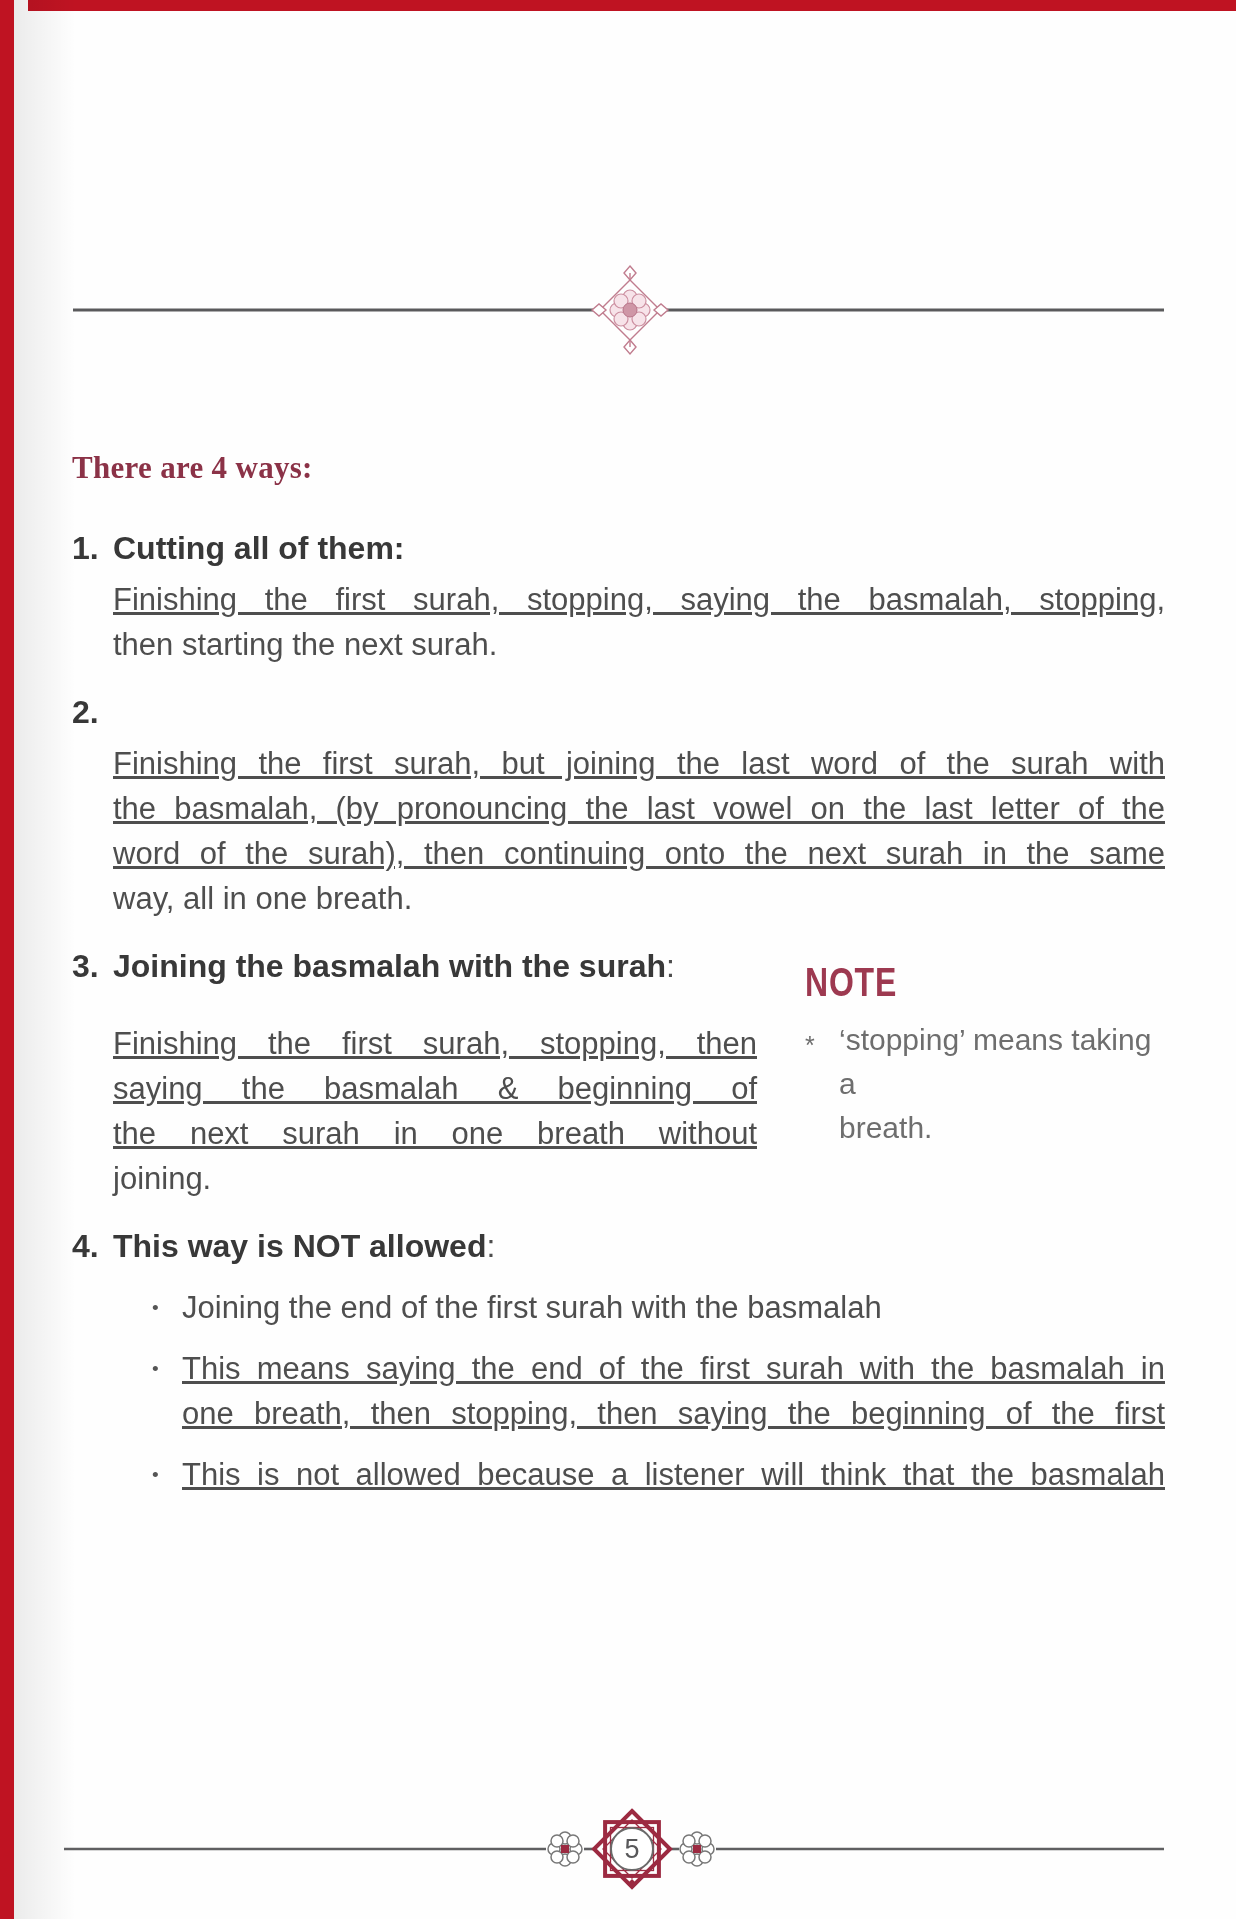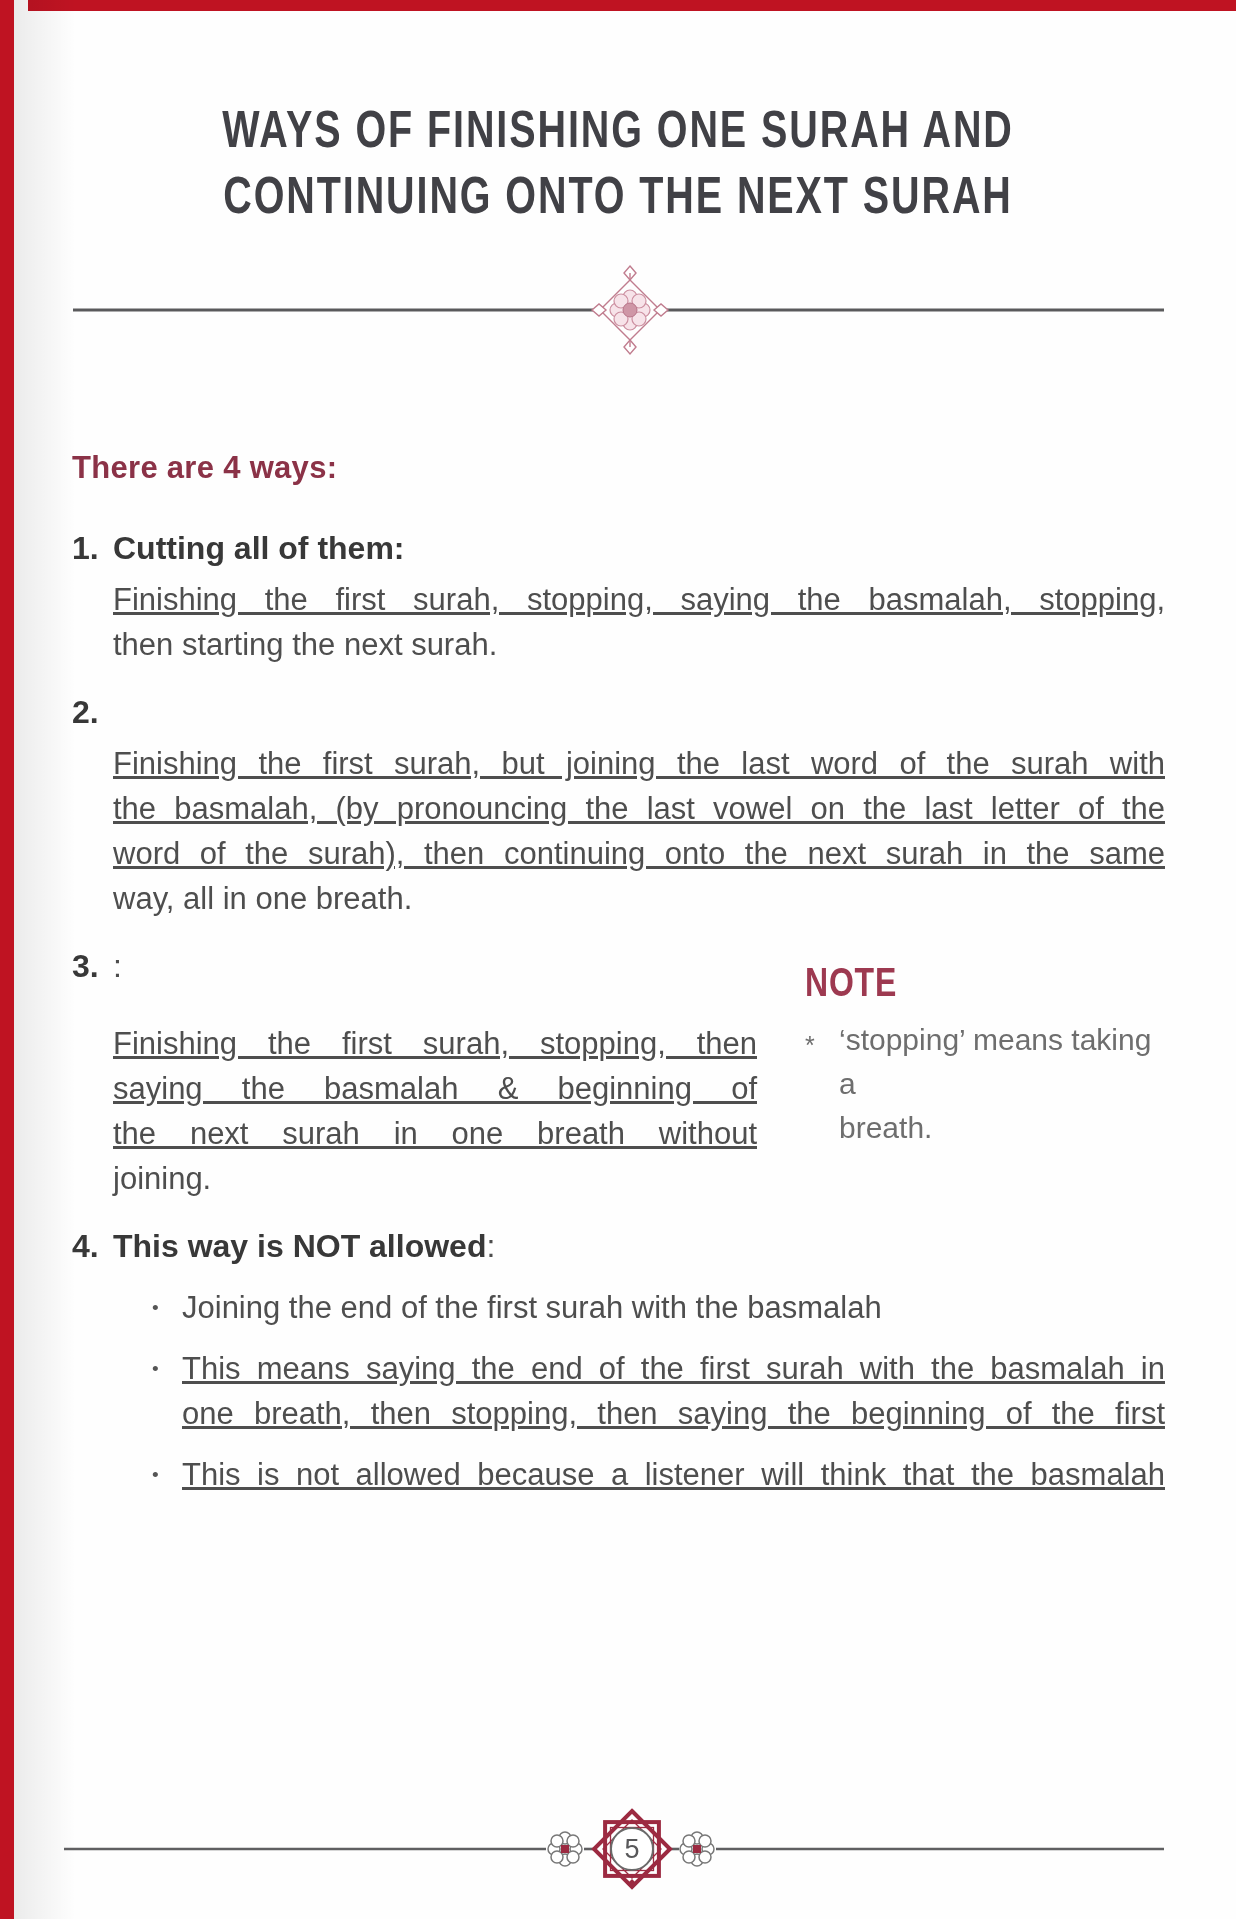--- a/index.html
+++ b/index.html
@@ -13,21 +13,21 @@
   
   .title{position:absolute;top:96px;left:0;width:100%;text-align:center;
          color:#414146;font-weight:700;font-size:52px;line-height:66px;}
   .title .tline{display:block;transform:scaleX(0.76);transform-origin:center;letter-spacing:2.5px;}
   
   .divider-top{position:absolute;top:262px;left:0;}
   .divider-bottom{position:absolute;top:1795px;left:0;}
   
   .content{position:absolute;top:446px;left:72px;width:1093px;}
   .section-heading{margin:0 0 35px 0;font-size:31px;line-height:44px;font-weight:700;
-                   color:#8b3247;letter-spacing:0.3px;}
+                   color:#8b3247;letter-spacing:0.3px;font-family:Liberation Serif, serif;}
   .list-item{margin-bottom:22px;}
   .item-head{display:flex;font-weight:700;color:#383838;font-size:32px;line-height:46px;}
   .item-num{width:41px;flex:none;}
   .item-suffix{font-weight:400;color:#4d4d4d;}
   .item-body{margin-left:41px;margin-top:6px;font-size:31px;line-height:45px;color:#4e4e4e;}
   .item-body.narrow{width:644px;margin-top:32px;}
   .bodyline.just{text-align:justify;text-align-last:justify;text-decoration:underline;}
   .bullet{display:flex;margin-left:41px;padding-left:39px;margin-top:16px;
           font-size:31px;line-height:45px;color:#4e4e4e;}
   .bullet:first-of-type{margin-top:7px;}
@@ -42,24 +42,20 @@
 </style>
 </head>
 <body>
 
 <div class="page">
 
   <div class="edge-left"></div>
   <div class="edge-top"></div>
   <div class="scan-shade"></div>
 
-  <div class="title">
-    <span class="tline">WAYS OF FINISHING ONE SURAH AND</span>
-    <span class="tline">CONTINUING ONTO THE NEXT SURAH</span>
-  </div>
 
   <svg class="divider-top" width="1236" height="96" viewBox="0 0 1236 96">
     <line x1="73" y1="48" x2="598" y2="48" stroke="#5a5a5c" stroke-width="3"></line>
     <line x1="662" y1="48" x2="1164" y2="48" stroke="#5a5a5c" stroke-width="3"></line>
     <g stroke="#c07c8e" fill="none" stroke-width="1.4">
       <path d="M630 18 L660 48 L630 78 L600 48 Z"></path>
       <path d="M630 4 L636 11 L630 18 L624 11 Z" fill="#fff"></path>
       <path d="M630 78 L636 85 L630 92 L624 85 Z" fill="#fff"></path>
       <path d="M592 48 L599 42 L606 48 L599 54 Z" fill="#fff"></path>
       <path d="M654 48 L661 42 L668 48 L661 54 Z" fill="#fff"></path>
@@ -99,20 +95,21 @@
           <div class="item-body">
             <div class="bodyline just">Finishing the first surah, but joining the last word of the surah with</div>
             <div class="bodyline just">the basmalah, (by pronouncing the last vowel on the last letter of the</div>
             <div class="bodyline just">word of the surah), then continuing onto the next surah in the same</div>
             <div class="bodyline">way, all in one breath.</div>
           </div>
         </div>
         <div class="list-item">
           <div class="item-head">
             <span class="item-num">3.</span>
+            <span class="item-title">Joining the basmalah with the surah</span>
             <span class="item-suffix">:</span>
           </div>
           <div class="item-body narrow">
             <div class="bodyline just">Finishing the first surah, stopping, then</div>
             <div class="bodyline just">saying the basmalah &amp; beginning of</div>
             <div class="bodyline just">the next surah in one breath without</div>
             <div class="bodyline">joining.</div>
           </div>
         </div>
         <div class="list-item">

